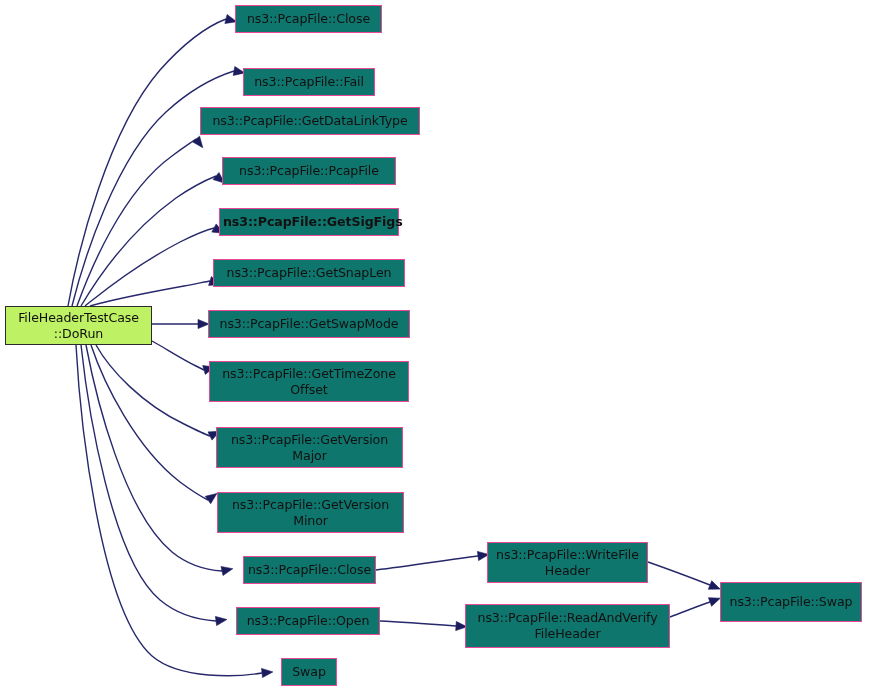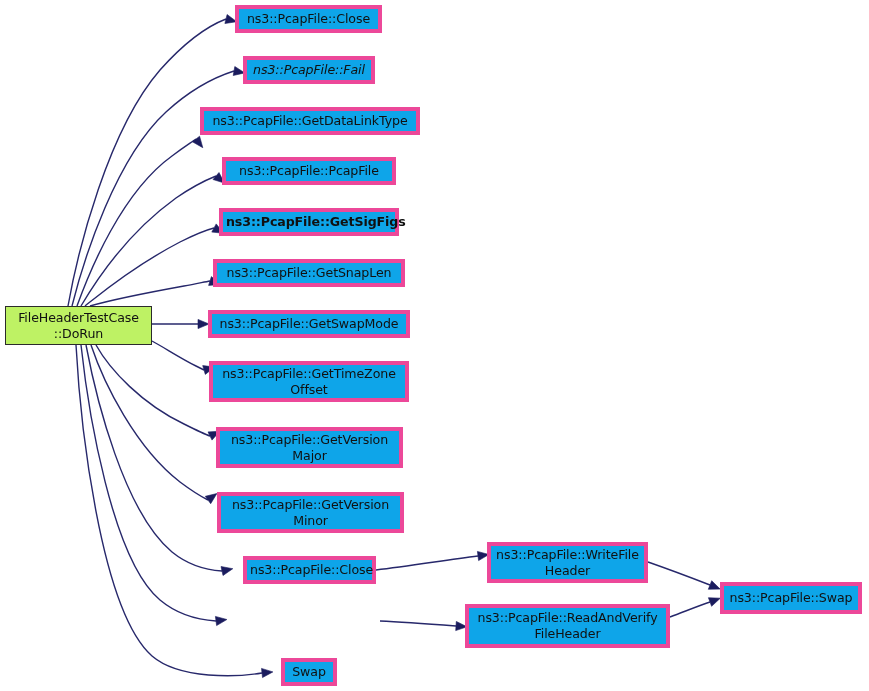--- a/index.html
+++ b/index.html
@@ -29,22 +29,22 @@
     stroke-width: 1.4px;
   }
   .edge-head {
     fill: #1b1c5e;
     stroke: #1b1c5e;
     stroke-width: 0.6px;
   }
   .node {
     position: absolute;
     box-sizing: border-box;
-    border: 4px solid #ec4899;
-    background: #0ea5e9;
+    border: 1px solid #ec4899;
+    background: #0f766e;
     color: #111111;
     font-size: 12.6px;
     line-height: 16px;
     text-align: center;
     display: flex;
     align-items: center;
     justify-content: center;
     white-space: pre-line;
     letter-spacing: -0.1px;
     padding: 0 3px;
@@ -100,21 +100,21 @@
       <polygon points="720.3,598.2 711.6,606.3 708.4,597.7" class="edge-head"></polygon>
     </svg>
 
   <div class="node root" id="n-root" style="left: 5px; top: 306px; width: 147px; height: 39px;">
     <span class="node-label">FileHeaderTestCase
 ::DoRun</span>
   </div>
   <div class="node" id="n-close" style="left: 235px; top: 5px; width: 147px; height: 28px;">
     <span class="node-label">ns3::PcapFile::Close</span>
   </div>
-  <div class="node" id="n-fail" style="left: 243px; top: 56px; width: 132px; height: 28px; font-style: italic;">
+  <div class="node" id="n-fail" style="left: 243px; top: 68px; width: 132px; height: 28px;">
     <span class="node-label">ns3::PcapFile::Fail</span>
   </div>
   <div class="node" id="n-getdatalinktype" style="left: 200px; top: 107px; width: 220px; height: 28px;">
     <span class="node-label">ns3::PcapFile::GetDataLinkType</span>
   </div>
   <div class="node" id="n-getmagic" style="left: 222px; top: 157px; width: 174px; height: 28px;">
     <span class="node-label">ns3::PcapFile::PcapFile</span>
   </div>
   <div class="node" id="n-getsigfigs" style="left: 219px; top: 208px; width: 180px; height: 28px; font-weight: bold;">
     <span class="node-label">ns3::PcapFile::GetSigFigs</span>
@@ -133,28 +133,31 @@
     <span class="node-label">ns3::PcapFile::GetVersion
 Major</span>
   </div>
   <div class="node" id="n-getversionminor" style="left: 217px; top: 492px; width: 187px; height: 41px;">
     <span class="node-label">ns3::PcapFile::GetVersion
 Minor</span>
   </div>
   <div class="node" id="n-init" style="left: 243px; top: 556px; width: 133px; height: 28px;">
     <span class="node-label">ns3::PcapFile::Close</span>
   </div>
+  <div class="node" id="n-open" style="left: 236px; top: 607px; width: 144px; height: 28px;">
+    <span class="node-label">ns3::PcapFile::Open</span>
+  </div>
   <div class="node" id="n-swap_plain" style="left: 281px; top: 658px; width: 56px; height: 28px; text-align: center;">
     <span class="node-label">Swap</span>
   </div>
   <div class="node" id="n-writefileheader" style="left: 487px; top: 542px; width: 161px; height: 41px;">
     <span class="node-label">ns3::PcapFile::WriteFile
 Header</span>
   </div>
   <div class="node" id="n-readandverifyfileheader" style="left: 465px; top: 604px; width: 205px; height: 44px;">
     <span class="node-label">ns3::PcapFile::ReadAndVerify
 FileHeader</span>
   </div>
-  <div class="node" id="n-pcapswap" style="left: 720px; top: 582px; width: 142px; height: 32px;">
+  <div class="node" id="n-pcapswap" style="left: 720px; top: 582px; width: 142px; height: 40px;">
     <span class="node-label">ns3::PcapFile::Swap</span>
   </div>
 
 </div>
 
 </body></html>

